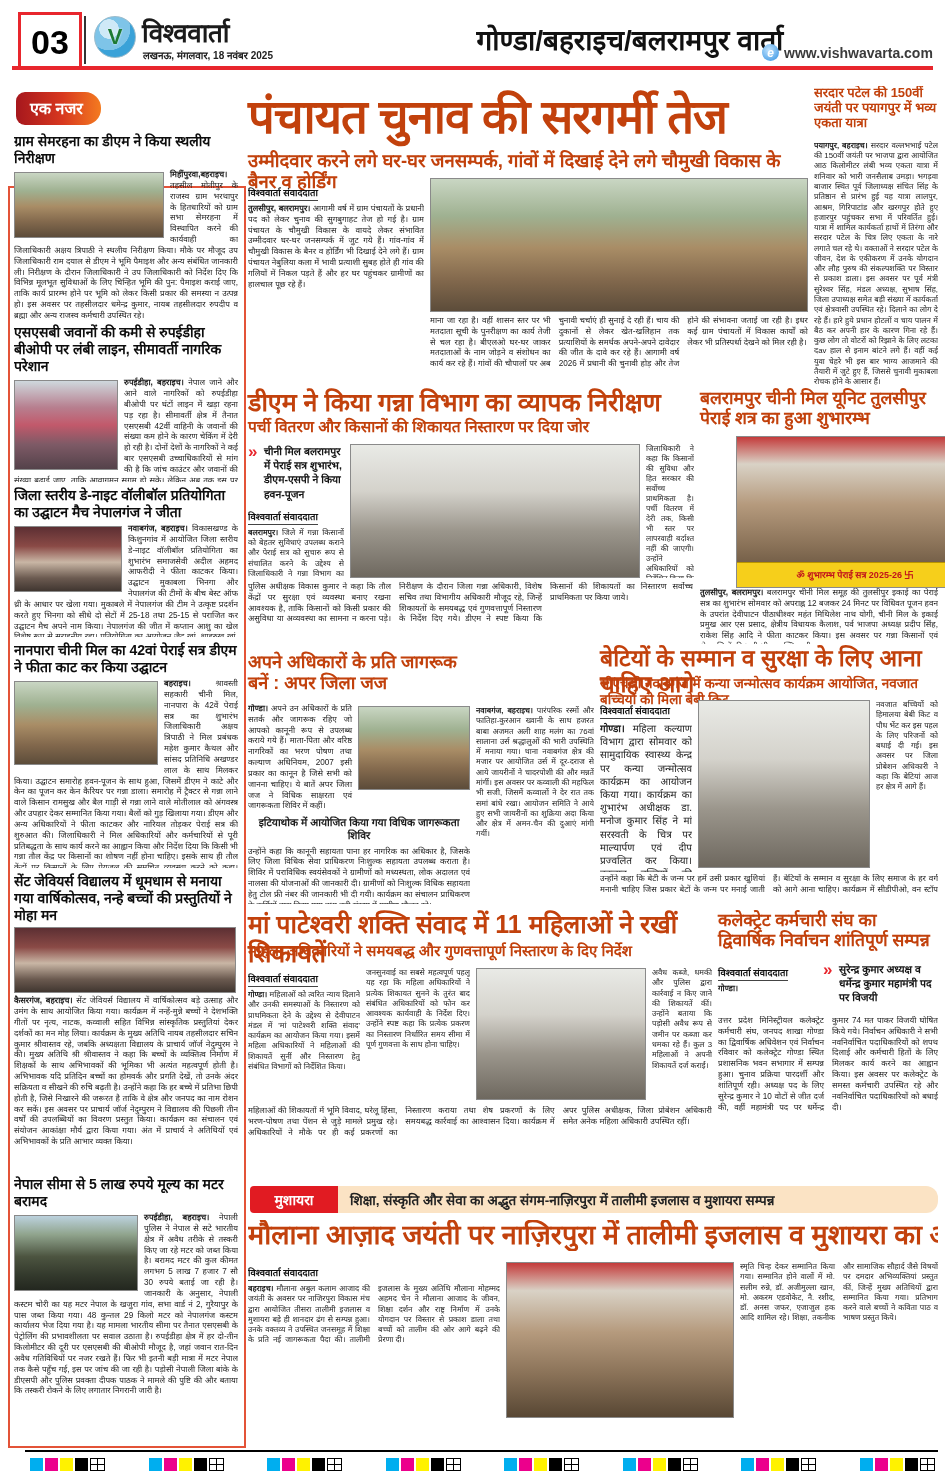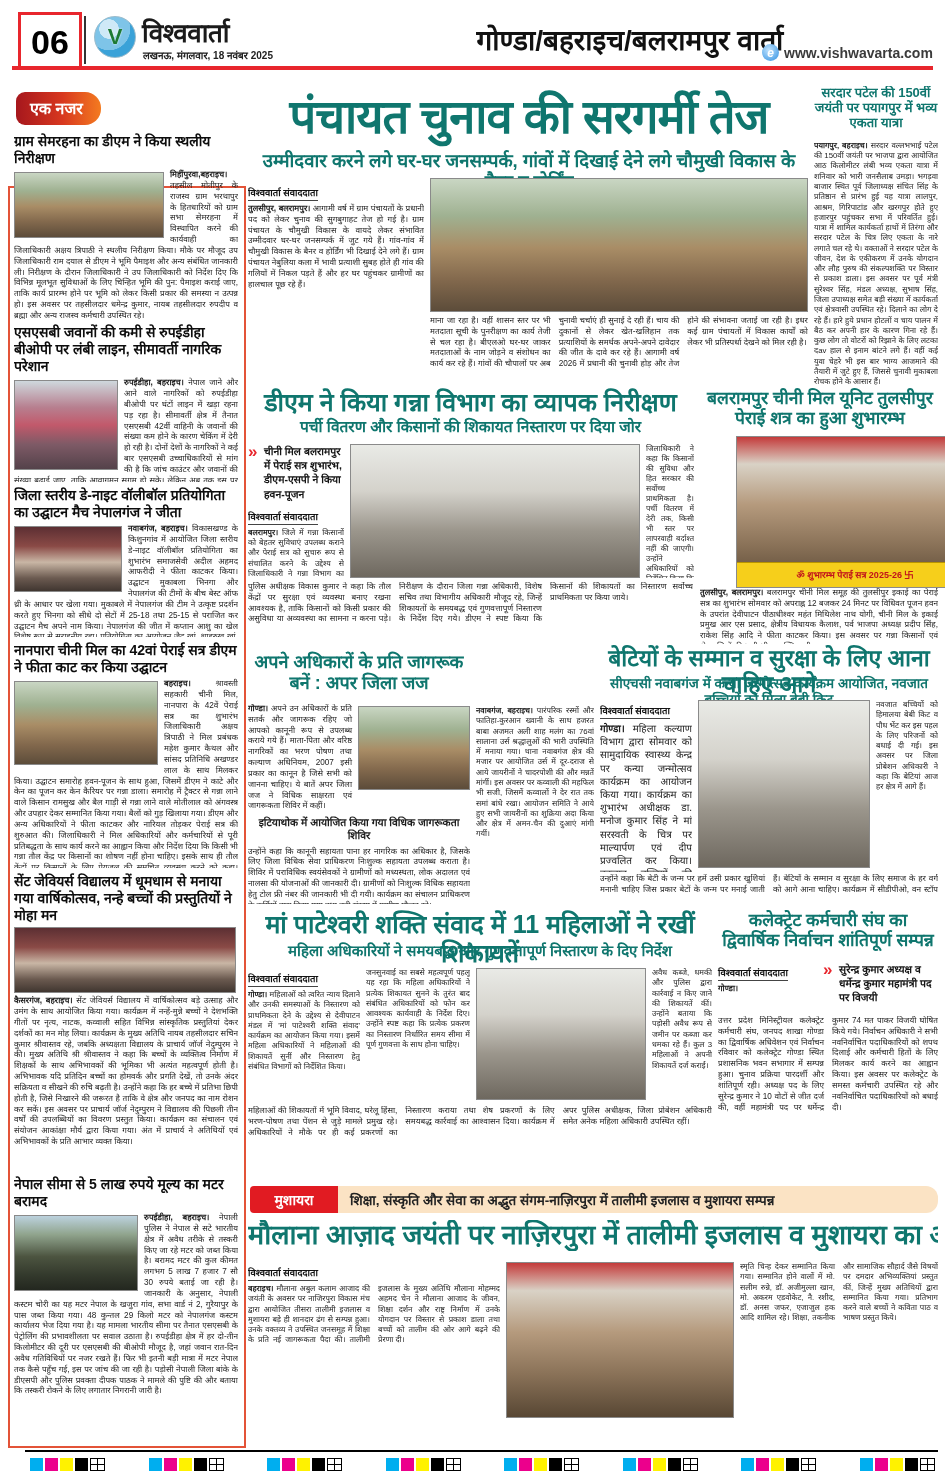--- a/index.html
+++ b/index.html
@@ -17,21 +17,21 @@
   .logo-v{font-size:22px;font-weight:900;color:#1d7a34;text-shadow:0 0 2px #fff}
   .masthead{left:142px;top:14px;font-size:26px;font-weight:900;color:#1a1a1a;letter-spacing:-0.5px}
   .edition{left:143px;top:48px;font-size:10px;font-weight:700;color:#222}
   .section-title{left:430px;top:20px;width:400px;text-align:center;font-size:28px;font-weight:900;color:#111}
   .site{left:762px;top:44px;display:flex;align-items:center;gap:5px}
   .e-icon{width:17px;height:17px;border-radius:50%;background:radial-gradient(circle at 40% 35%,#bfe3ff,#2f8fe0);
           color:#fff;font-weight:900;font-size:12px;font-style:italic;display:flex;align-items:center;justify-content:center}
   .site-url{font-size:14px;font-weight:800;color:#3b3b3b}
   .red-rule{left:12px;top:66px;width:921px;height:4px;background:#e8262d}
   
-  .hl{font-weight:800;color:#0f766e;line-height:1.15;text-align:center}
+  .hl{font-weight:800;color:#c2410c;line-height:1.15;}
   .body-sm{font-size:8.2px;line-height:1.32;text-align:justify;color:#1d1d1d}
   .dateline{font-weight:700}
   .byline{font-weight:800;font-size:9.5px;border-bottom:1.5px solid #444;display:inline-block;
           padding-bottom:1px;margin-bottom:3px;color:#111}
   .photo{border:1px solid #8a8a8a;box-sizing:border-box}
   .ph-a{background:linear-gradient(180deg,#c9d6c3 0%,#9fb191 28%,#a98d66 52%,#83694d 76%,#5c4c3a 100%)}
   .ph-b{background:linear-gradient(180deg,#cfd8dd 0%,#b77f8f 30%,#c2596b 50%,#7e5a66 72%,#54424a 100%)}
   .ph-c{background:linear-gradient(180deg,#e9eae6 0%,#d4d2cb 35%,#9b968c 65%,#6e685f 100%)}
   .ph-d{background:linear-gradient(180deg,#5c2f33 0%,#8a4a46 30%,#c9b6a5 55%,#6b5a50 80%,#403630 100%)}
   .ph-e{background:linear-gradient(180deg,#bcd2de 0%,#90a48d 25%,#4c5440 55%,#33392c 80%,#23271f 100%)}
@@ -70,21 +70,21 @@
   .banner{position:absolute;left:0;bottom:0;width:100%;height:24px;background:#f6cf1b;
           color:#c1121c;font-weight:900;font-size:9px;display:flex;align-items:center;justify-content:center;
           border-top:1px solid #b89400}
 </style>
 </head>
 <body>
 
 <div class="page">
 
   <div class="abs pgnum-box">
-    <span class="pgnum">06</span>
+    <span class="pgnum">03</span>
   </div>
   <div class="abs vline"></div>
   <div class="abs logo">
     <span class="logo-v">V</span>
   </div>
   <div class="abs masthead">विश्ववार्ता</div>
   <div class="abs edition">लखनऊ,  मंगलवार, 18 नवंबर 2025</div>
   <div class="abs section-title">गोण्डा/बहराइच/बलरामपुर वार्ता</div>
   <div class="abs site">
     <span class="e-icon">e</span>

